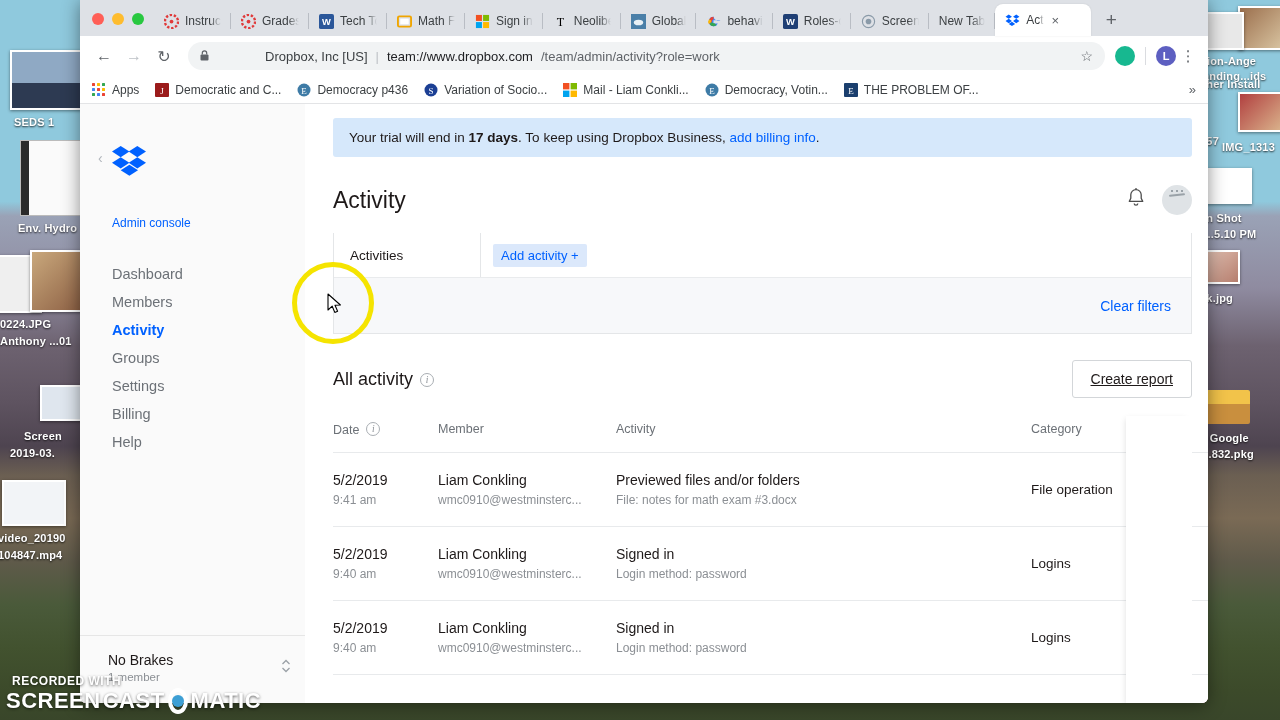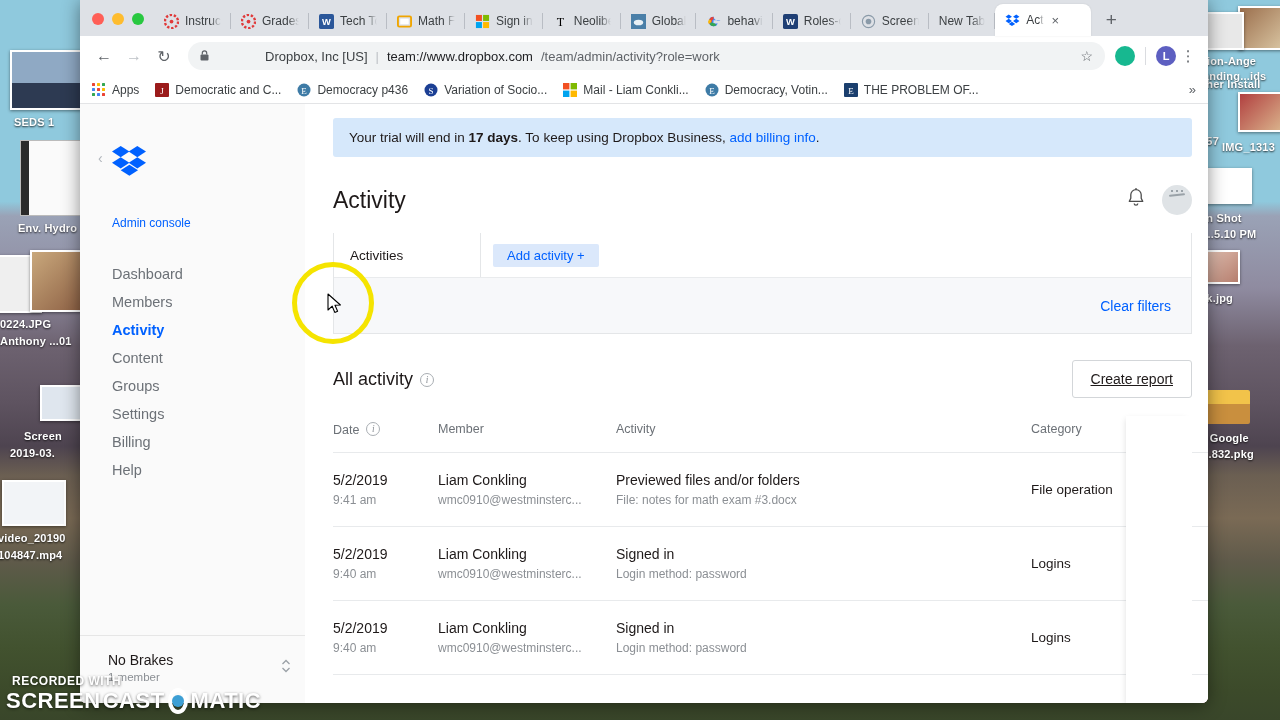--- a/index.html
+++ b/index.html
@@ -213,21 +213,21 @@
   #filter-row {
     display: flex; align-items: center; padding: 0 0 0 16px; height: 44px;
   }
   #filter-label { font-size: 13.5px; color: #1e1919; width: 130px; }
   #filter-field {
     flex: 1; height: 44px; border-left: 1px solid #e4e6e8;
     display: flex; align-items: center; padding-left: 12px;
   }
   #add-activity-chip {
     background: #dbe8fb; color: #0061ff; font-size: 13px;
-    padding: 4px 14px; border-radius: 2px;
+    padding: 4px 8px; border-radius: 2px;
   }
   #filter-actions {
     background: #f7f8fa; border-top: 1px solid #e9ebed;
     height: 56px; display: flex; align-items: center;
     justify-content: flex-end; padding-right: 20px;
   }
   #clear-filters { color: #0061ff; font-size: 14px; }
 
   
   #allact-row {
@@ -585,21 +585,20 @@
           <path d="M25.3 11.2l-8.6 5.6 8.6 5.6 8.7-5.6z" fill="#0061ff"></path>
           <path d="M8.7 24.2l8.7 5.6 8.6-5.6-8.6-5.4z" fill="#0061ff"></path>
         </svg>
       </div>
       <div id="admin-console">Admin console</div>
 
       <div id="nav">
         <div class="nav-item">Dashboard</div>
         <div class="nav-item">Members</div>
         <div class="nav-item active">Activity</div>
-        <div class="nav-item">Content</div>
         <div class="nav-item">Groups</div>
         <div class="nav-item">Settings</div>
         <div class="nav-item">Billing</div>
         <div class="nav-item">Help</div>
       </div>
 
       <div id="sidebar-footer">
         <div>
           <div id="team-name">No Brakes</div>
           <div id="team-members">1 member</div>

